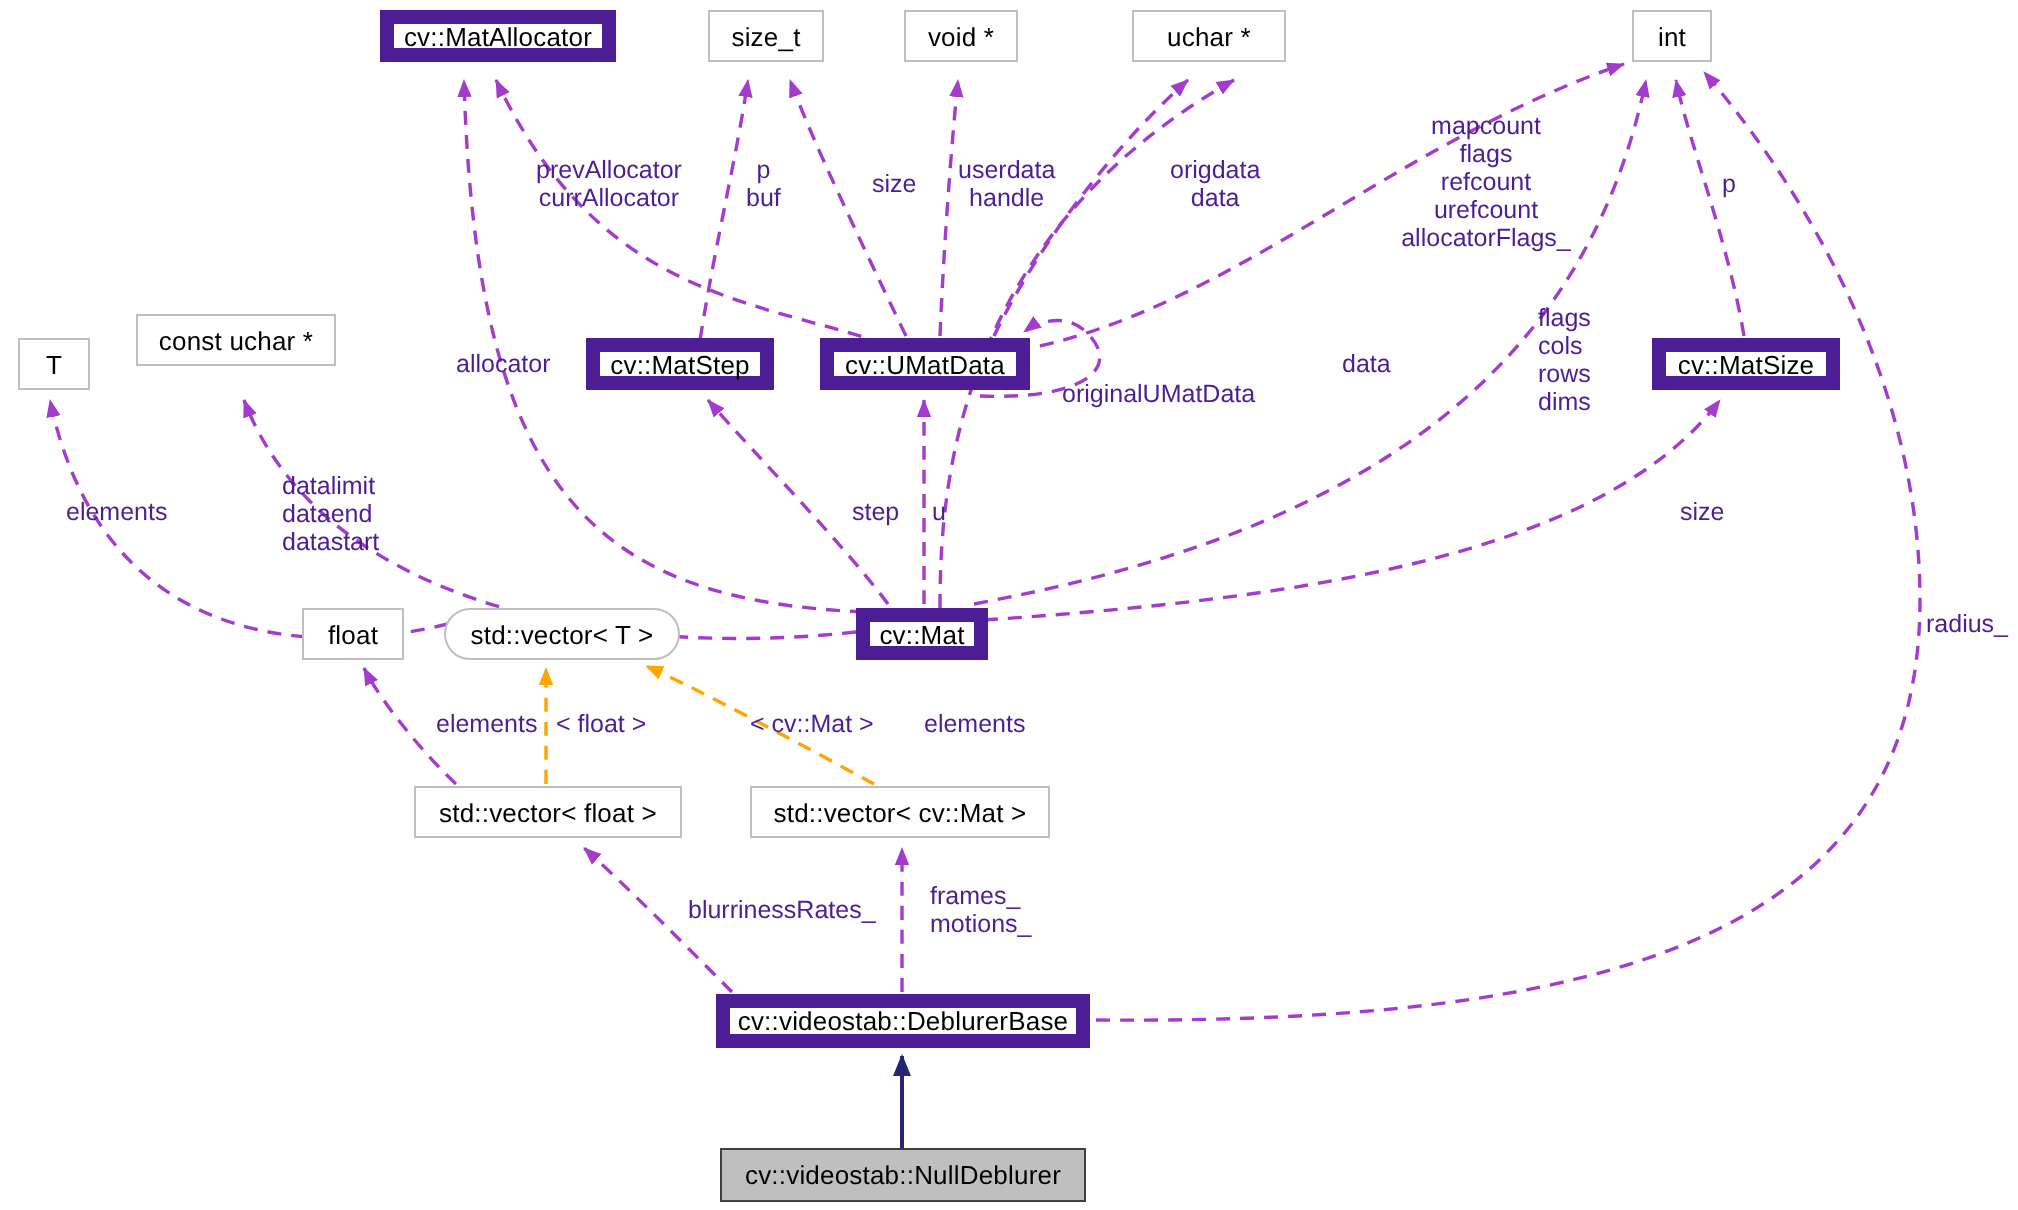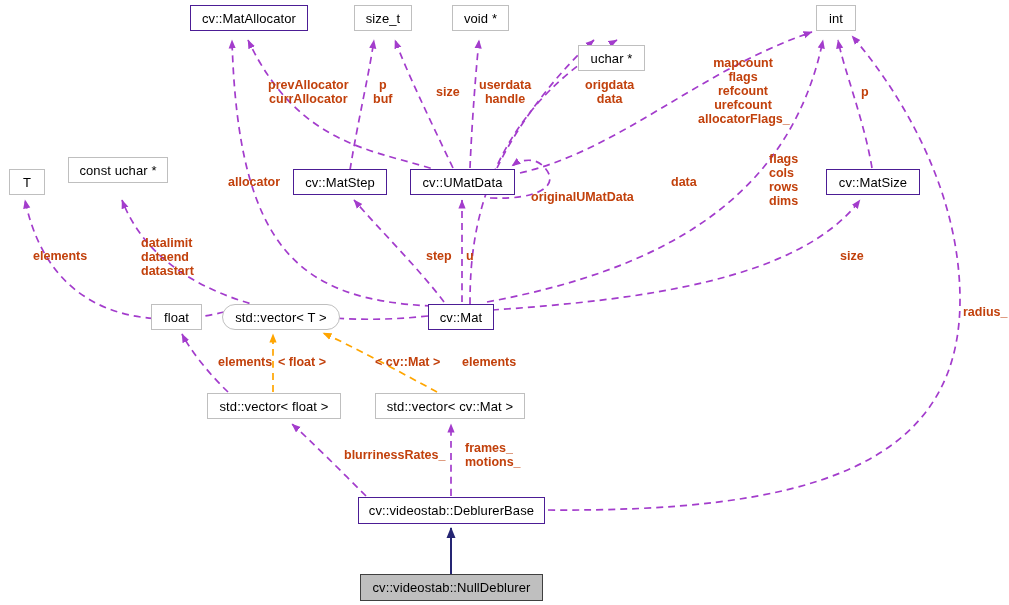--- a/index.html
+++ b/index.html
@@ -34,34 +34,33 @@
     line-height: 1;
     color: #000000;
     background: #ffffff;
     white-space: nowrap;
     letter-spacing: 0.1px;
   }
   .node.plain {
     border: 1px solid #bfbfbf;
   }
   .node.bold {
-    border: 1px solid #4c1d95;
+    border: 7px solid #4c1d95;
   }
   .node.current {
     border: 1px solid #404040;
     background: #bfbfbf;
   }
   .edge-label {
     position: absolute;
     font-size: 12.5px;
     line-height: 14px;
-    color: #c2410c;
+    color: #4c1d95;
     white-space: pre;
     background: transparent;
-    font-weight: bold;
   }
   .edge-label.center { text-align: center; }
   .edge-label.left   { text-align: left; }
 </style>
 </head>
 <body>
 
 <div id="diagram">
 
   <svg id="edge-layer" viewBox="0 0 1009 605" width="1009" height="605" xmlns="http://www.w3.org/2000/svg">
@@ -135,21 +134,21 @@
 
   <div class="node bold" style="left:190px;top:5px;width:118px;height:26px;">
       <span>cv::MatAllocator</span>
     </div>
   <div class="node plain" style="left:354px;top:5px;width:58px;height:26px;">
       <span>size_t</span>
     </div>
   <div class="node plain" style="left:452px;top:5px;width:57px;height:26px;">
       <span>void *</span>
     </div>
-  <div class="node plain" style="left:578px;top:5px;width:67px;height:26px;margin-top:40px;">
+  <div class="node plain" style="left:566px;top:5px;width:77px;height:26px;">
       <span>uchar *</span>
     </div>
   <div class="node plain" style="left:816px;top:5px;width:40px;height:26px;">
       <span>int</span>
     </div>
 
   <div class="node plain" style="left:9px;top:169px;width:36px;height:26px;">
       <span>T</span>
     </div>
   <div class="node plain" style="left:68px;top:157px;width:100px;height:26px;">

